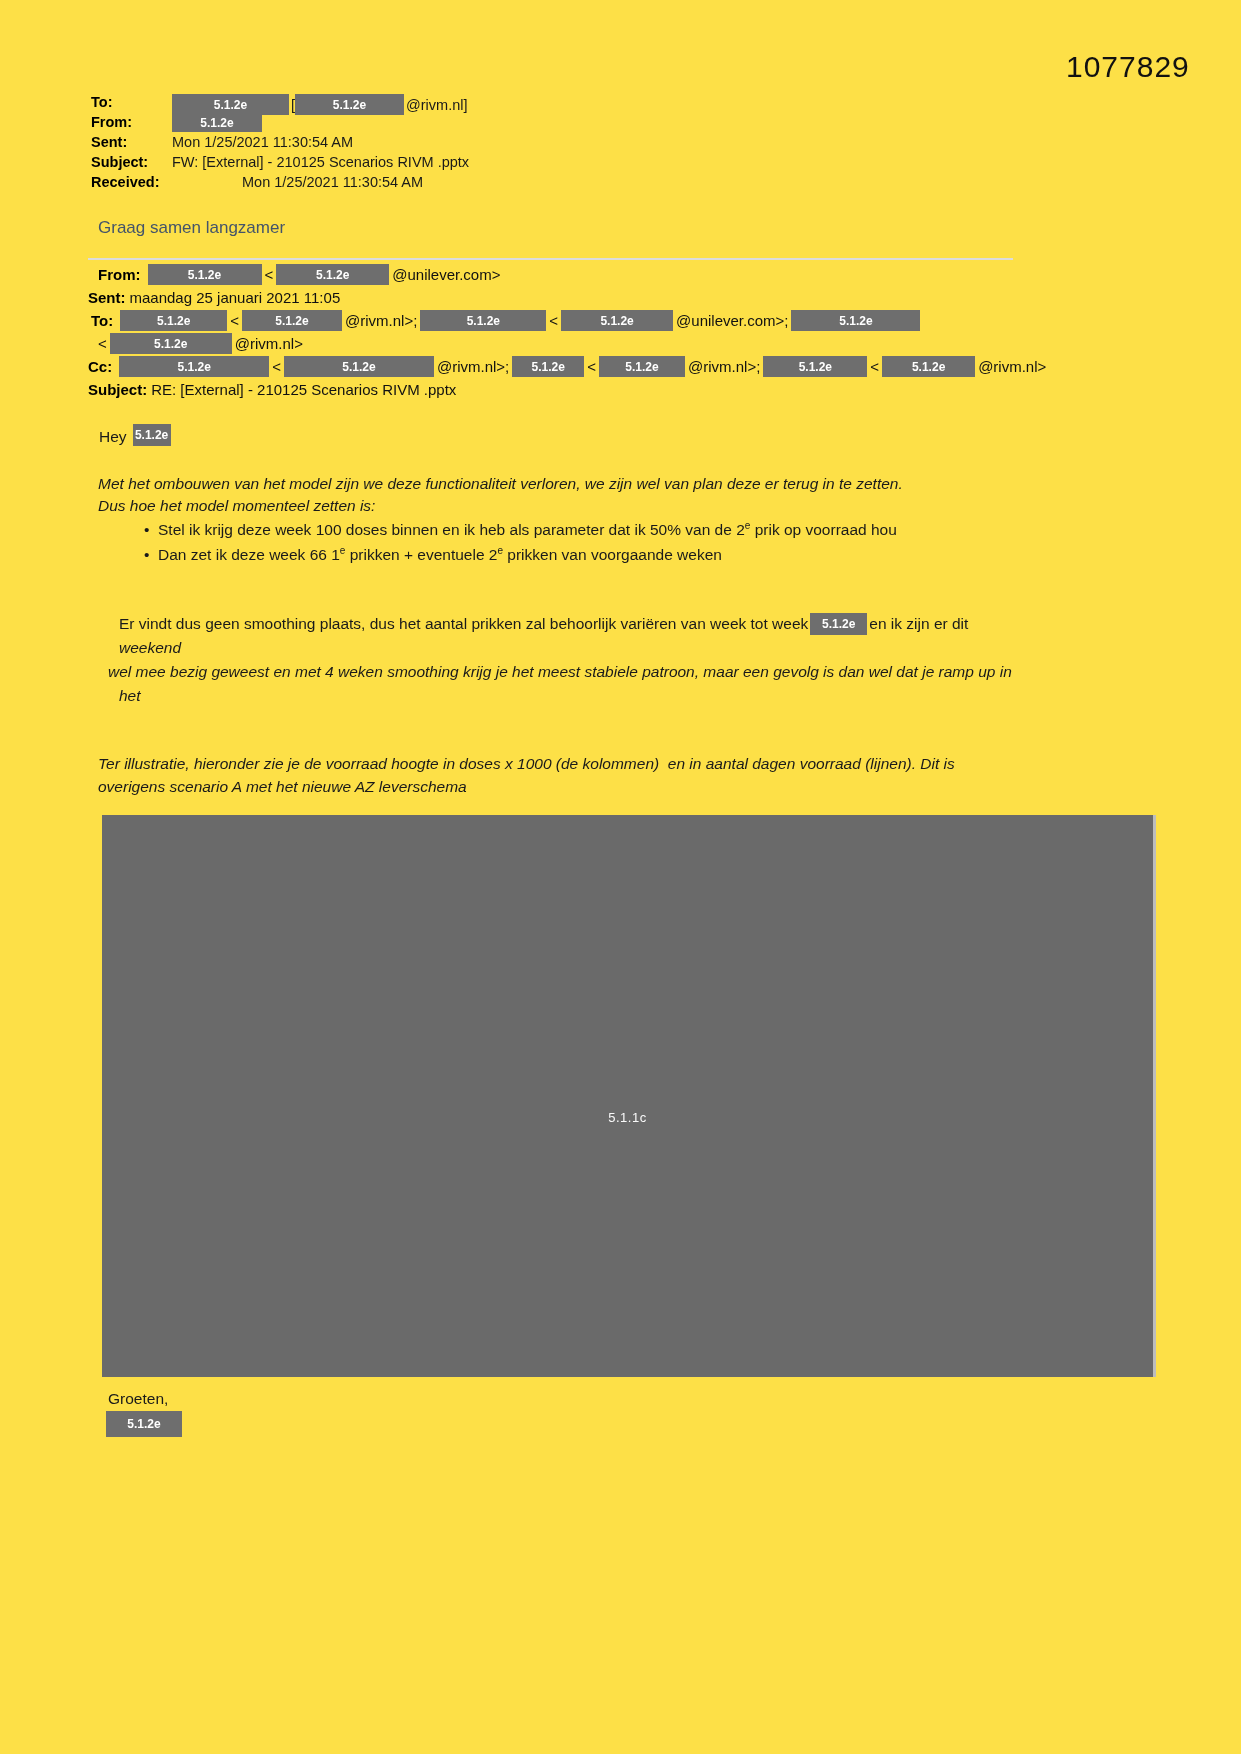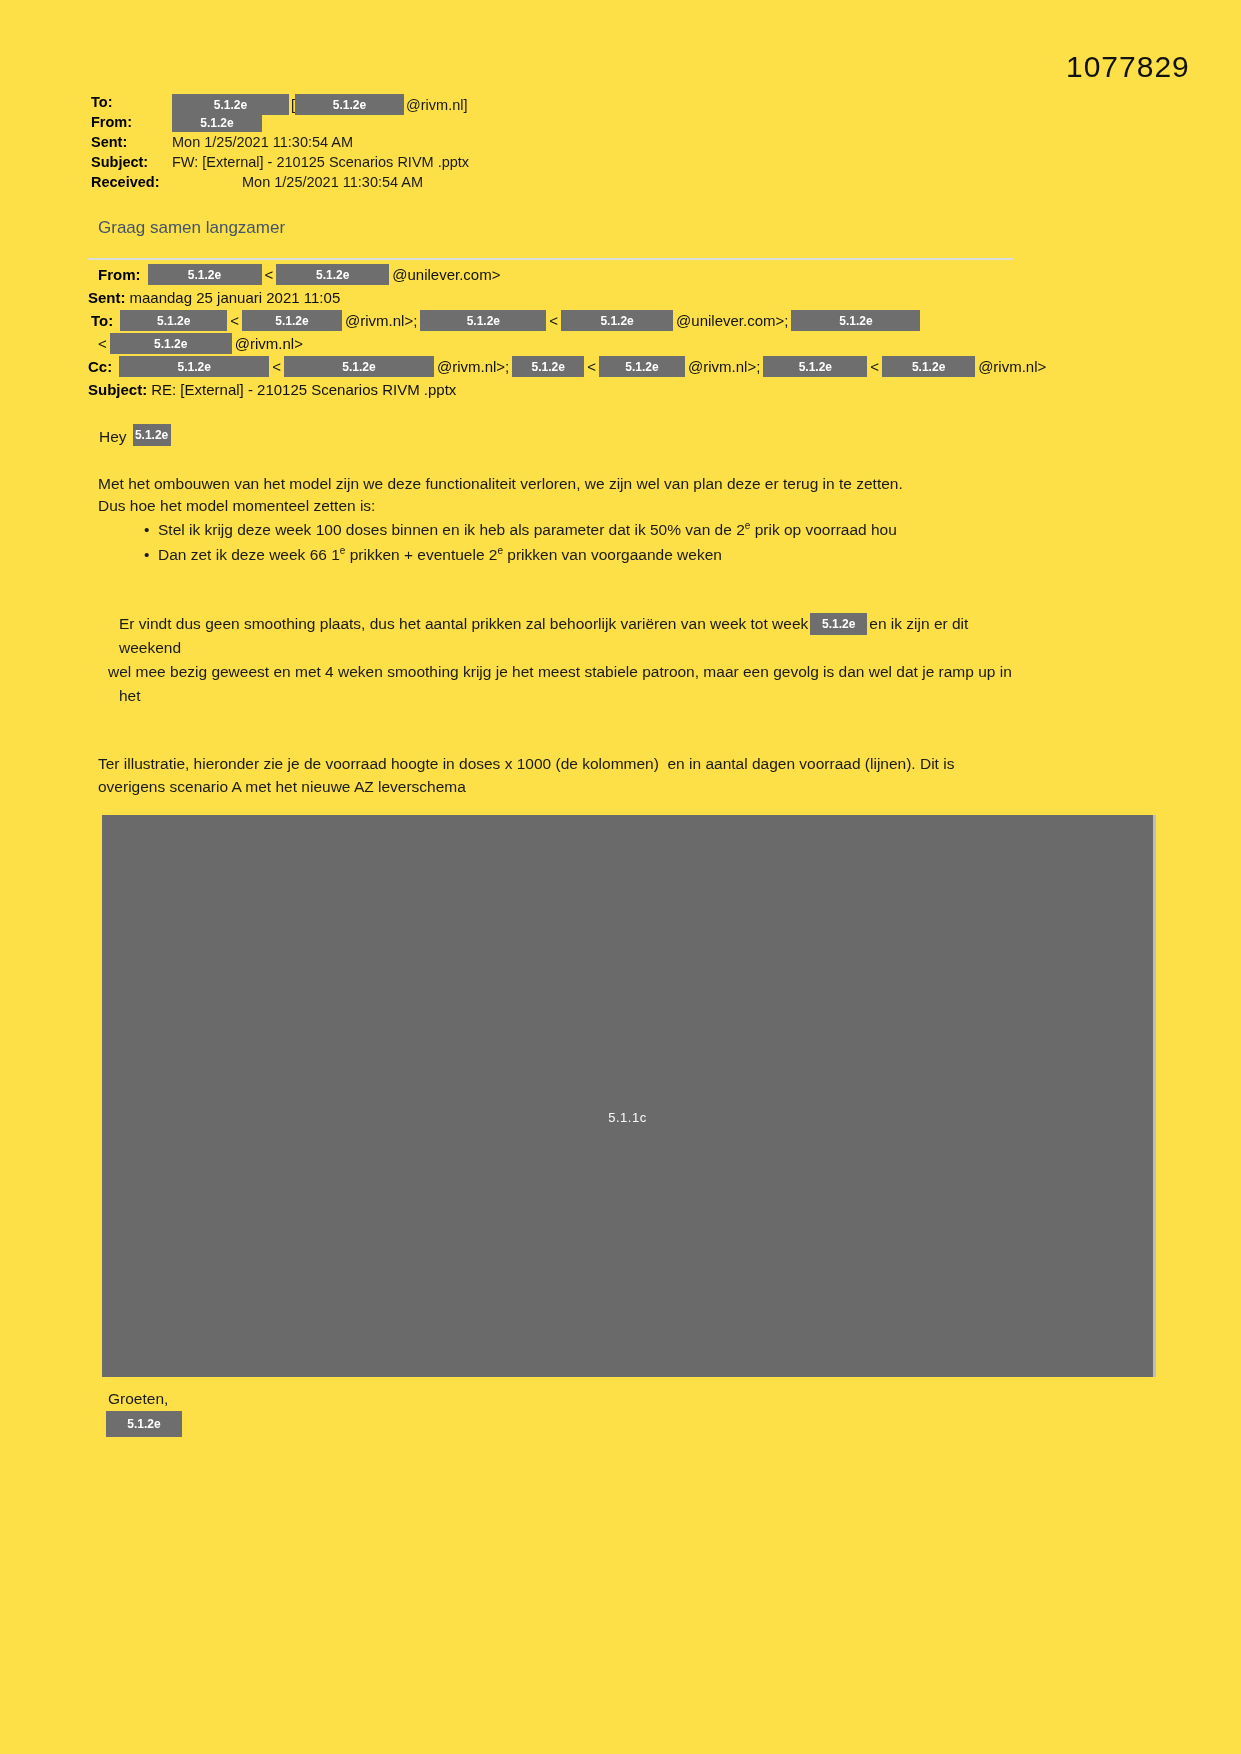--- a/index.html
+++ b/index.html
@@ -49,21 +49,21 @@
   .h2line b{color:#000;margin-right:4px;}
   .ind10{padding-left:10px;}
   .ind3{padding-left:3px;}
   .w114{width:114px;}.w113{width:113px;}
   .w107{width:107px;}.w100{width:100px;}.w126{width:126px;}.w112{width:112px;}.w129{width:129px;}.w122{width:122px;}
   .w150{width:150px;}.w72{width:72px;}.w86{width:86px;}.w104{width:104px;}.w93{width:93px;}
   
   .hey{position:absolute;top:424px;left:99px;font-size:15.5px;display:flex;align-items:flex-end;white-space:pre;}
   .hey .redact{width:38px;height:22px;margin-left:6px;}
   .para{position:absolute;font-size:15.5px;}
-  .bline{white-space:pre;display:block;}
+  .bline{white-space:pre;display:block;font-style:italic;}
   .p1{top:473px;left:98px;line-height:21.5px;}
   .bullets{top:517px;left:144px;line-height:25px;}
   .bullet{display:flex;white-space:pre;}
   .bullet .glyph{width:14px;flex:none;}
   .p2{top:612px;left:88px;line-height:24px;margin-left:20px;}
   .p2 .ind11{padding-left:11px;}
   .p2 .inlineline{display:flex;align-items:center;white-space:pre;height:24px;}
   .p2 .redact{width:57px;height:22px;margin:0 2px;}
   .p3{top:752px;left:98px;line-height:23px;}
   sup{font-size:10px;line-height:0;vertical-align:super;}

